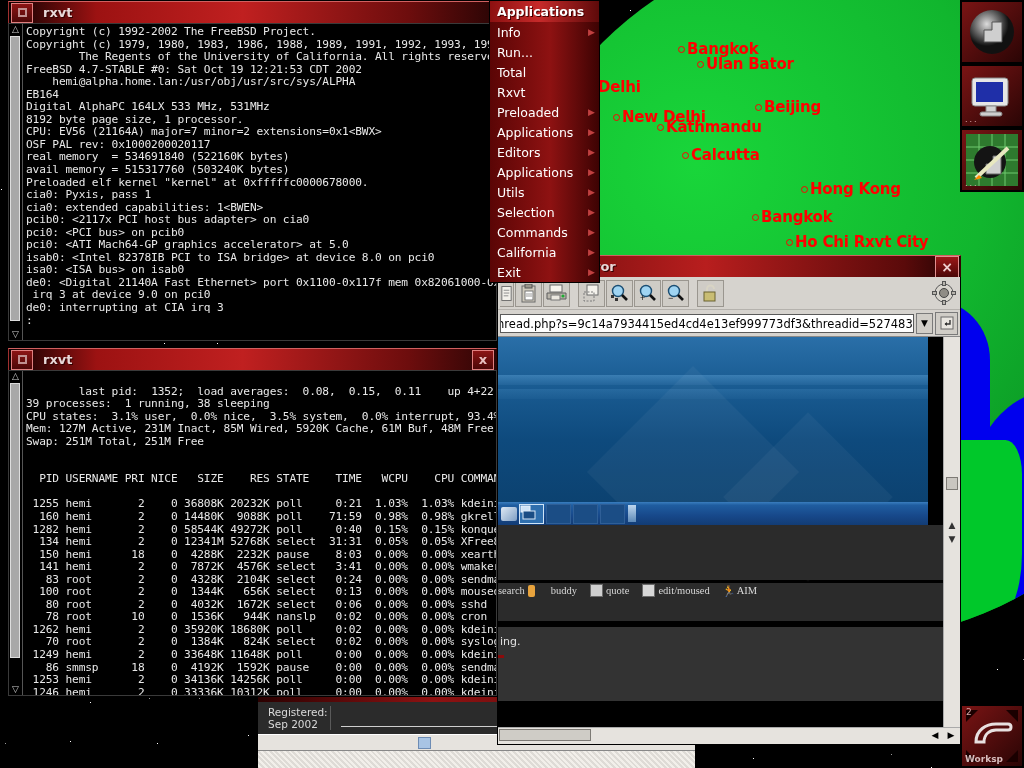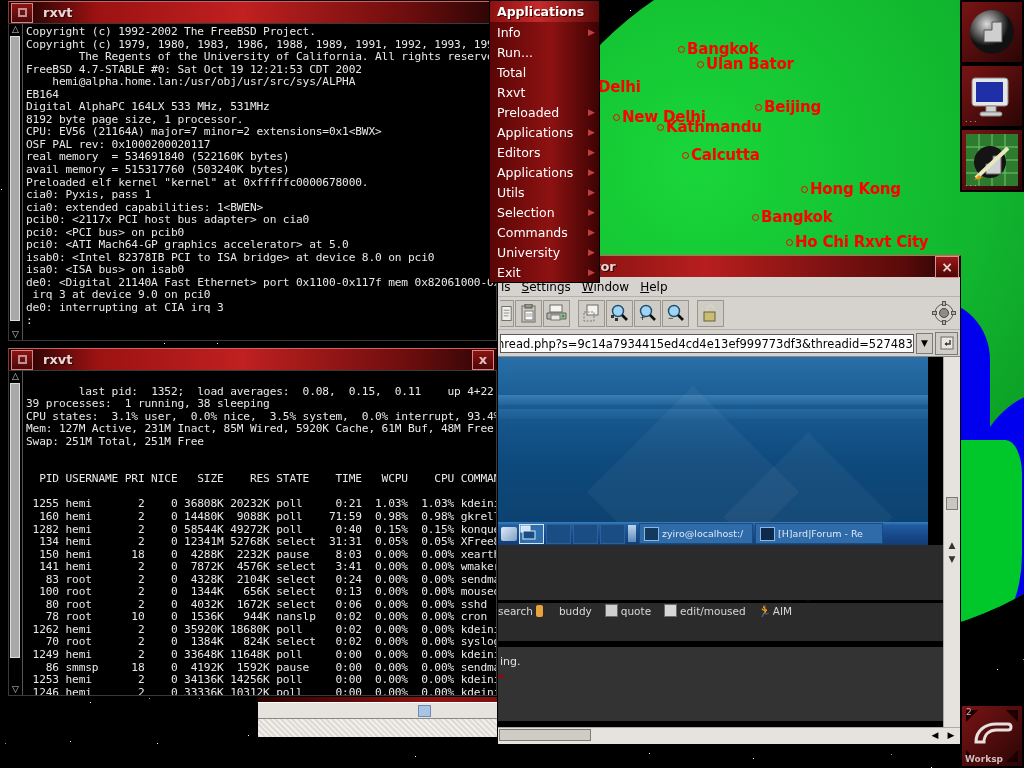--- a/index.html
+++ b/index.html
@@ -103,21 +103,21 @@
   .xpshot .quad{position:absolute;background:rgba(255,255,255,.045);transform:rotate(45deg);}
   .xptaskbar{position:absolute;left:0;bottom:0;width:100%;height:23px;
       background:linear-gradient(to bottom,#3a7ebf 0%,#1f5da0 14%,#17488a 60%,#123c75 100%);
       display:flex;align-items:center;}
   .xptaskbar .qlaunch{display:flex;align-items:center;gap:2px;padding-left:3px;}
   .xpsq{width:23px;height:18px;border:1px solid #2f5f97;background:#1b4d85;}
   .xpsq.active{border:1px solid #cfe4f7;background:#2f6fae;}
   .xptask{height:19px;background:#2e6ba8;border:1px solid #1a4c84;display:flex;align-items:center;gap:3px;
       padding:0 4px;color:#dbe9f7;font-size:9.5px;white-space:nowrap;overflow:hidden;}
   .darkpane{position:absolute;left:0;width:100%;background:#2b2b2b;}
-  .forumrow{position:absolute;display:flex;align-items:center;gap:4px;color:#d8d8d8;font-size:10.5px;}
+  .forumrow{position:absolute;display:flex;align-items:center;gap:4px;color:#d8d8d8;font-size:10.5px;font-family:Liberation Serif, serif;}
 
   
   .dock{position:absolute;right:0;width:64px;height:64px;border:2px solid #000;box-sizing:border-box;
       background:linear-gradient(135deg,#7a1414,#4a0b0b 60%,#2a0505);z-index:45;}
   .dock .tick{position:absolute;left:3px;bottom:2px;color:#e0b0b0;font-size:8px;letter-spacing:2px;}
   .dock .lbl{position:absolute;left:3px;bottom:2px;color:#d8bcbc;font-size:9px;font-weight:bold;}
   .dock .num{position:absolute;left:4px;top:1px;color:#d8a8a8;font-size:9px;}
 
   
   #botwin{position:absolute;left:258px;top:694px;width:437px;height:74px;z-index:20;}
@@ -708,43 +708,37 @@
         </div>
         <div class="mitem">
           <span>Selection</span>
           <span class="sub">▶</span>
         </div>
         <div class="mitem">
           <span>Commands</span>
           <span class="sub">▶</span>
         </div>
         <div class="mitem">
-          <span>University</span>
+          <span>California</span>
           <span class="sub">▶</span>
         </div>
         <div class="mitem">
           <span>Exit</span>
           <span class="sub">▶</span>
         </div>
       </div>
   </div>
 
   <div id="browser">
     <div class="wmtitle" style="padding-left:96px;">
       <div class="txt" style="padding-left:0;">ror</div>
       <div id="brclose">×</div>
     </div>
     <div class="kbody">
 
-      <div class="kmenubar" id="kmenubar">
-          <span>ls</span>
-          <span><u>S</u>ettings</span>
-          <span><u>W</u>indow</span>
-          <span><u>H</u>elp</span>
-        </div>
 
       <div class="ktoolbar">
 
         <div class="tbtn" style="border-left:none;width:14px;">
           <svg width="14" height="17" viewBox="0 0 14 17">
               <rect x="2" y="1" width="10" height="15" fill="#f2f0ea" stroke="#6b6b6b"></rect>
               <line x1="4" y1="5" x2="10" y2="5" stroke="#888"></line>
               <line x1="4" y1="8" x2="10" y2="8" stroke="#888"></line>
               <line x1="4" y1="11" x2="9" y2="11" stroke="#888"></line>
             </svg>
@@ -843,30 +837,20 @@
                   <svg width="21" height="16" viewBox="0 0 21 16">
                       <rect x="1" y="1" width="9" height="6" fill="#cfe3f6" stroke="#e9f2fb"></rect>
                       <rect x="3" y="6" width="12" height="8" fill="#1b4d85" stroke="#dbeaf8"></rect>
                     </svg>
                 </span>
                 <span class="xpsq"></span>
                 <span class="xpsq"></span>
                 <span class="xpsq"></span>
               </div>
               <span style="display:inline-block;width:8px;height:17px;margin:0 3px;background:linear-gradient(to bottom,#bed6ee,#5d8ab8);"></span>
-              <div id="xptasks" style="display:flex;gap:2px;">
-                  <div class="xptask" style="width: 104px;">
-                    <span style="display: inline-block; width: 13px; height: 12px; background: rgb(20, 57, 95); border: 1px solid rgb(143, 182, 220); flex: 0 0 auto;"></span>
-                    <span>zyiro@localhost:/</span>
-                  </div>
-                  <div class="xptask" style="width: 118px;">
-                    <span style="display: inline-block; width: 13px; height: 12px; background: rgb(14, 42, 74); border: 1px solid rgb(143, 182, 220); flex: 0 0 auto;"></span>
-                    <span>[H]ard|Forum - Re</span>
-                  </div>
-                </div>
             </div>
           </div>
 
           <div class="darkpane" style="top:188px;height:55px;"></div>
           <div class="darkpane" style="top:246px;height:38px;"></div>
           <div class="darkpane" style="top:290px;height:74px;background:#333;"></div>
           <div style="position:absolute;left:2px;top:298px;color:#e0e0e0;font-size:11px;">ing.</div>
           <div style="position:absolute;left:0;top:318px;width:6px;height:3px;background:#8b0b0b;"></div>
 
           <div class="forumrow" id="forumrow" style="left:0px;top:247px;">
@@ -956,20 +940,27 @@
       <path d="M4 56 L4 44 L16 56 z" fill="#1a0000"></path>
       <path d="M56 56 L44 56 L56 44 z" fill="#1a0000"></path>
       <path d="M14 36 C14 24 24 18 34 18 L46 18 C50 18 50 24 46 24 L34 24 C28 24 22 28 22 36 z" fill="none" stroke="#e8e0e0" stroke-width="3"></path>
     </svg>
     <div class="num">2</div>
     <div class="lbl">Worksp</div>
   </div>
 
   <div id="botwin">
     <div class="topbar"></div>
+    <div class="reg">
+      <div class="regtxt">
+        <div>Registered:</div>
+        <div>Sep 2002</div>
+      </div>
+      <div class="rule"></div>
+    </div>
     <div class="hs">
       <div class="knob" style="left:160px;"></div>
     </div>
     <div class="pat"></div>
 
   </div>
 
 </div>
 
 </body></html>

